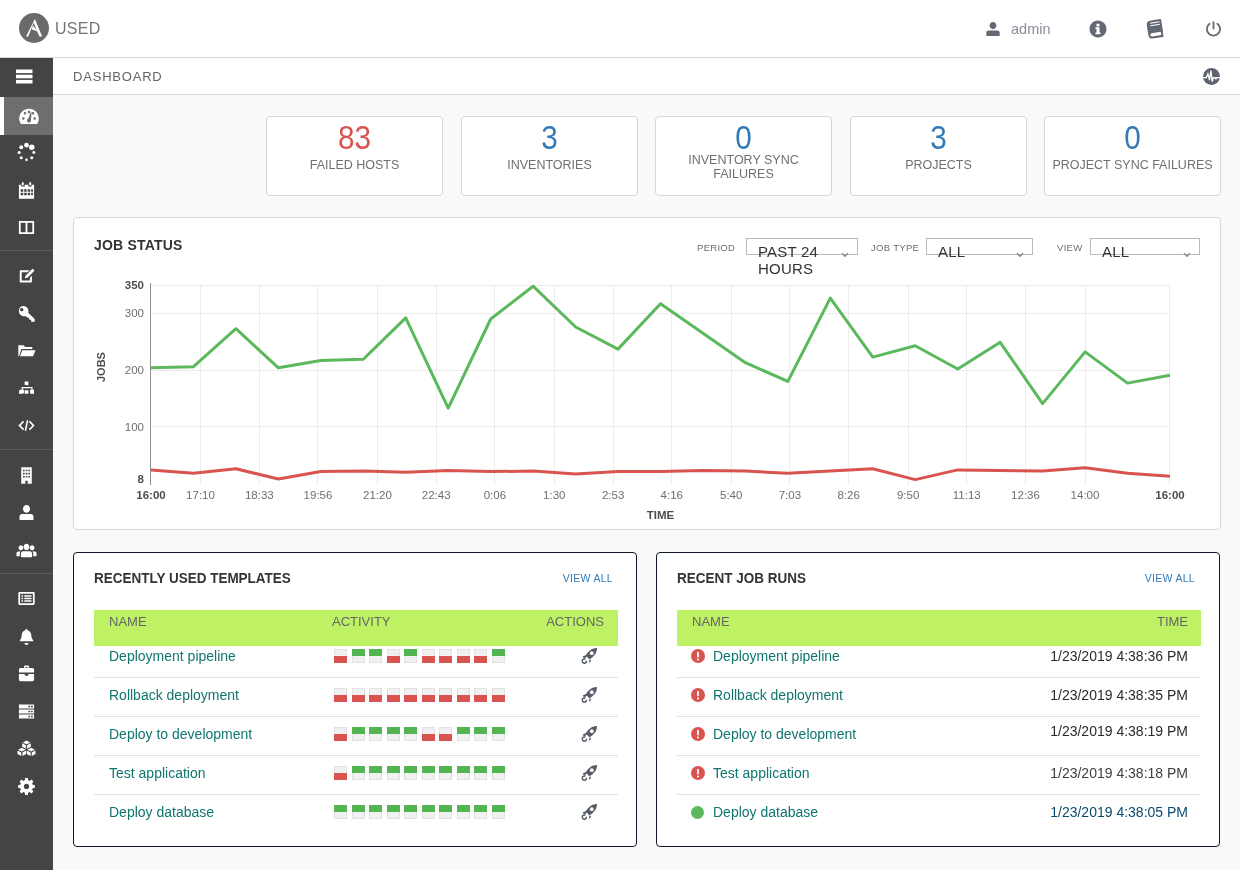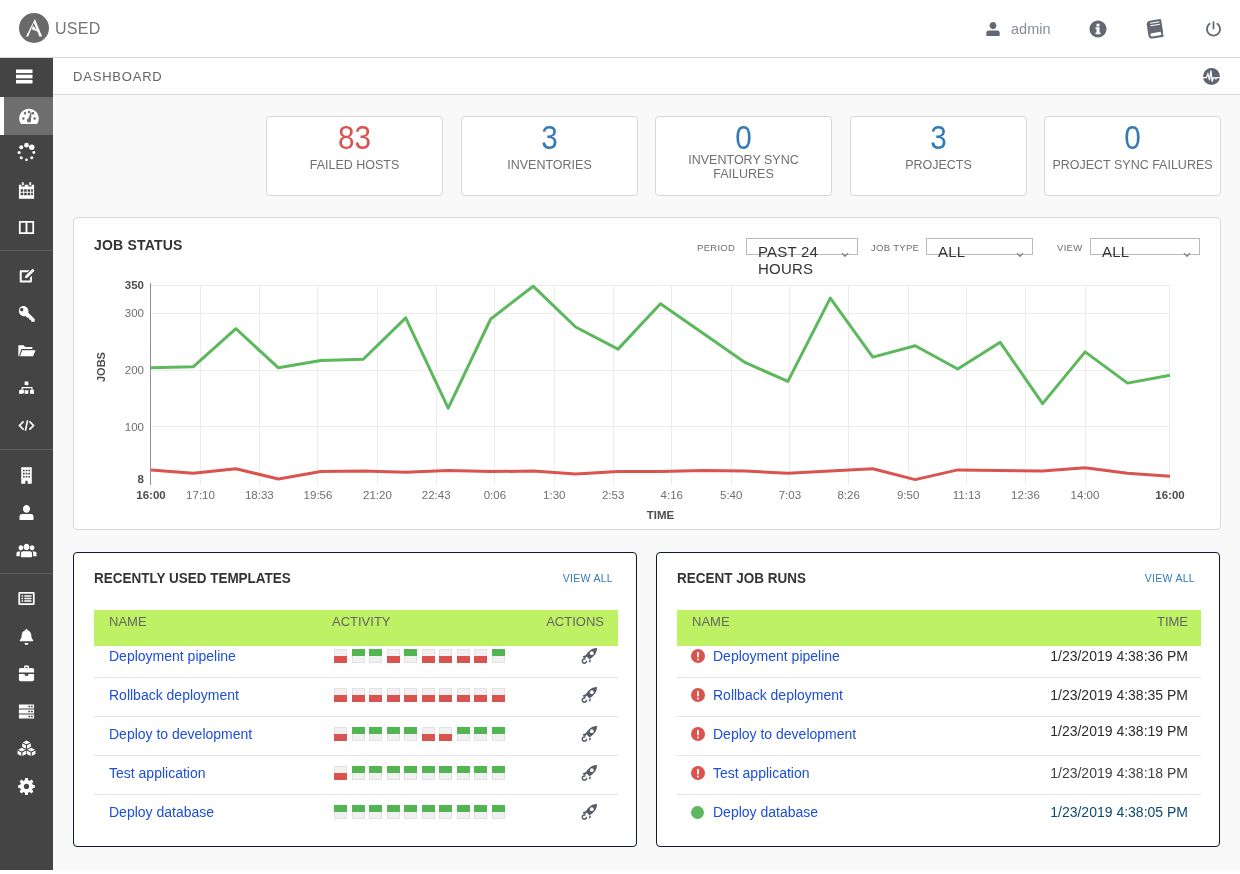--- a/index.html
+++ b/index.html
@@ -33,21 +33,21 @@
 .ddlabel { position:absolute; top:23.5px; font-size:9.5px; color:#6e6e6e; letter-spacing:0.3px; }
 .dd { position:absolute; top:20px; height:17px; border:1px solid #b9b9b9; border-radius:0; background:#fff; font-size:15px; color:#333; letter-spacing:0.2px; padding:3.5px 0 0 11px; }
 .dd .car { position:absolute; right:8px; top:5px; }
 
 .bpanel { position:absolute; top:552px; height:295px; background:#fff; border:1px solid #0f172a; border-radius:4px; }
 .btitle { position:absolute; left:20px; top:16.5px; font-size:14.5px; font-weight:bold; color:#333; letter-spacing:0px; transform:scaleX(0.93); transform-origin:left center; }
 .viewall { position:absolute; top:19px; font-size:10.5px; color:#337ab7; letter-spacing:0.3px; }
 .thead { position:absolute; left:20px; top:57px; height:36px; background:#bef264; font-size:13px; color:#666; }
 .trow { position:absolute; left:20px; height:39px; font-size:14px; }
 .tsep { position:absolute; left:20px; height:1px; background:#e3e3e3; }
-.link { color:#1d4ed8; }
+.link { color:#0f766e; }
 .sq { position:absolute; width:13px; height:14px; top:14px; background:#f1f1f1; box-shadow:inset 0 0 0 1px #e2e2e2; }
 .sq i { position:absolute; left:0; width:13px; height:7px; display:block; }
 .sq.g i { top:0; background:#52b552; }
 .sq.r i { bottom:0; background:#d9534f; }
 </style>
 </head>
 <body>
 <div id="page">
   <div id="main"></div>
   <div id="topbar">

